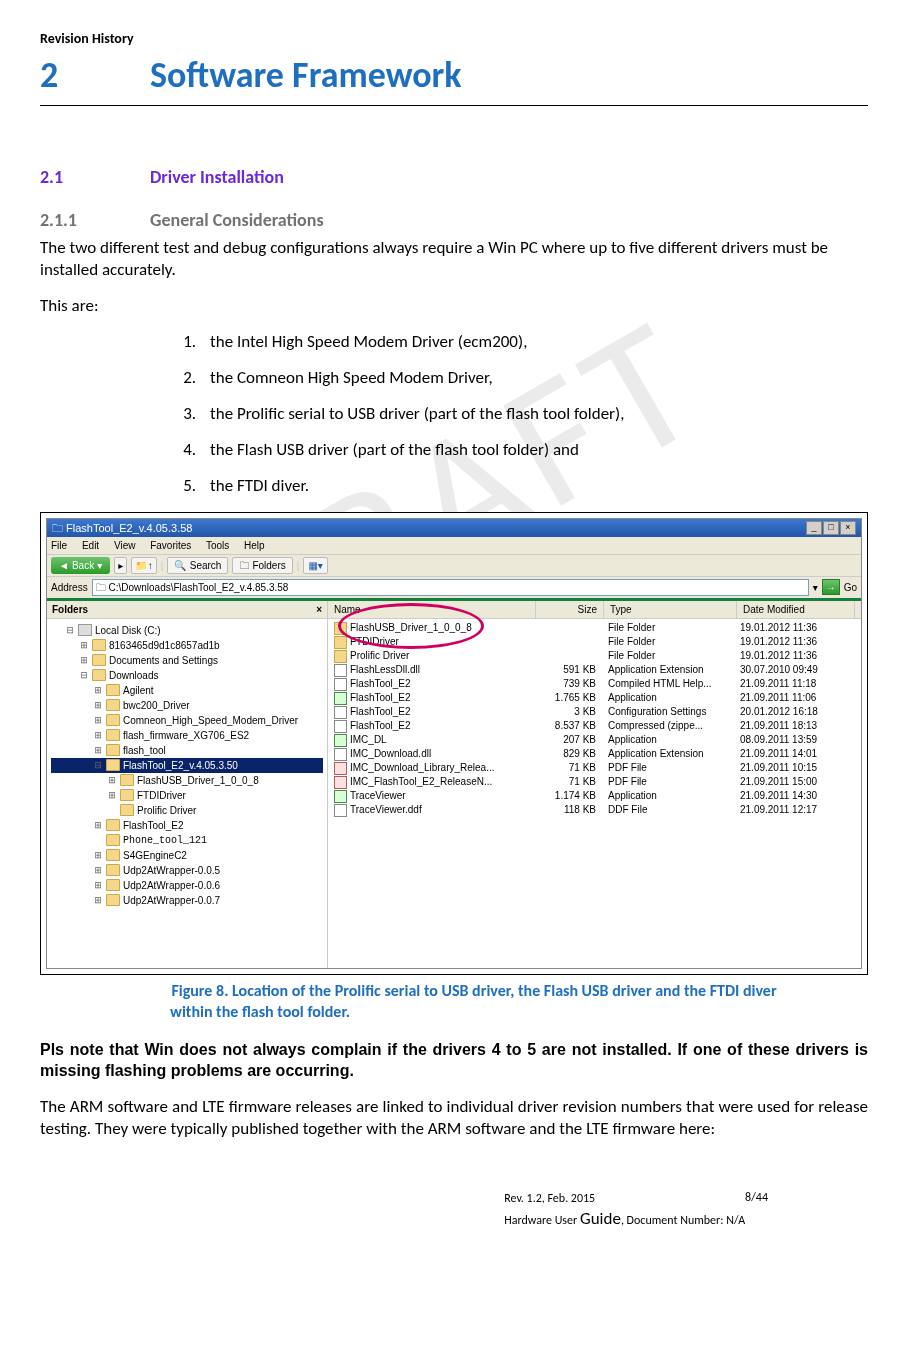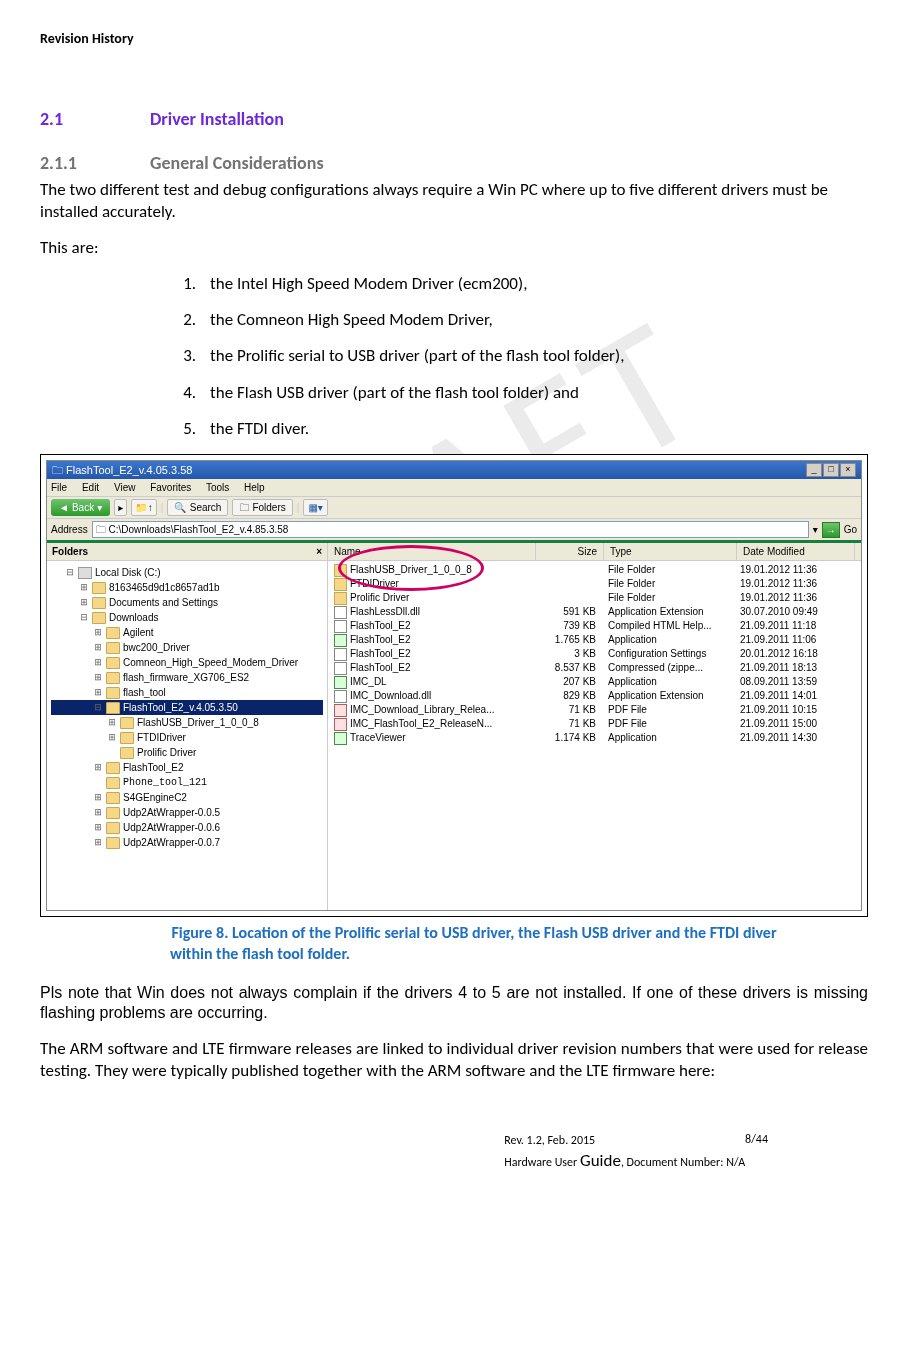--- a/index.html
+++ b/index.html
@@ -199,40 +199,43 @@
   .file-icon.pdf { background:#ffe0e0; border:1px solid #aa6060; }
   .figure-caption {
     color:#1F6FC0;
     font-weight:bold;
     text-align:center;
     font-size:16px;
     margin:6px 0 18px 0;
     padding: 0 0 0 40px;
   }
   .figure-caption .indent { display:block; padding-left:0; text-align:left; margin-left:90px;}
-  .bold-note { font-weight:normal; font-family: Arial, sans-serif; font-size:16px; text-align:justify; }
+  .bold-note { font-weight:bold; font-family: Arial, sans-serif; font-size:16px; text-align:justify; }
   .justify { text-align: justify; }
   .footer {
     margin-top: 50px;
     font-size: 12px;
     display:flex;
     justify-content:flex-end;
   }
   .footer .left { line-height:1.4; }
   .footer .guide { font-size:17px; }
 </style>
 </head>
 <body>
 
 <div class="watermark">DRAFT</div>
 
 <div class="content">
 
 <div class="header">Revision History</div>
 
+<h1>
+  <span class="num">2</span><span>Software Framework</span>
+</h1>
 
 <h2>
   <span class="num">2.1</span><span>Driver Installation</span>
 </h2>
 
 <h3>
   <span class="num">2.1.1</span><span>General Considerations</span>
 </h3>
 
 <p>The two different test and debug configurations always require a Win PC where up to five different drivers must be installed accurately.</p>
@@ -465,20 +468,26 @@
                 <div class="col-size">71 KB</div>
                 <div class="col-type">PDF File</div>
                 <div class="col-date">21.09.2011 15:00</div>
               </div>
               <div class="file-row">
                 <div class="col-name"><span class="file-icon app"></span>TraceViewer</div>
                 <div class="col-size">1.174 KB</div>
                 <div class="col-type">Application</div>
                 <div class="col-date">21.09.2011 14:30</div>
               </div>
+              <div class="file-row">
+                <div class="col-name"><span class="file-icon generic"></span>TraceViewer.ddf</div>
+                <div class="col-size">118 KB</div>
+                <div class="col-type">DDF File</div>
+                <div class="col-date">21.09.2011 12:17</div>
+              </div>
             </div>
       </div>
     </div>
   </div>
 </div>
 
 <div class="figure-caption">
   <span>Figure 8. Location of the Prolific serial to USB driver, the Flash USB driver and the FTDI diver</span>
   <span class="indent">within the flash tool folder.</span>
 </div>

